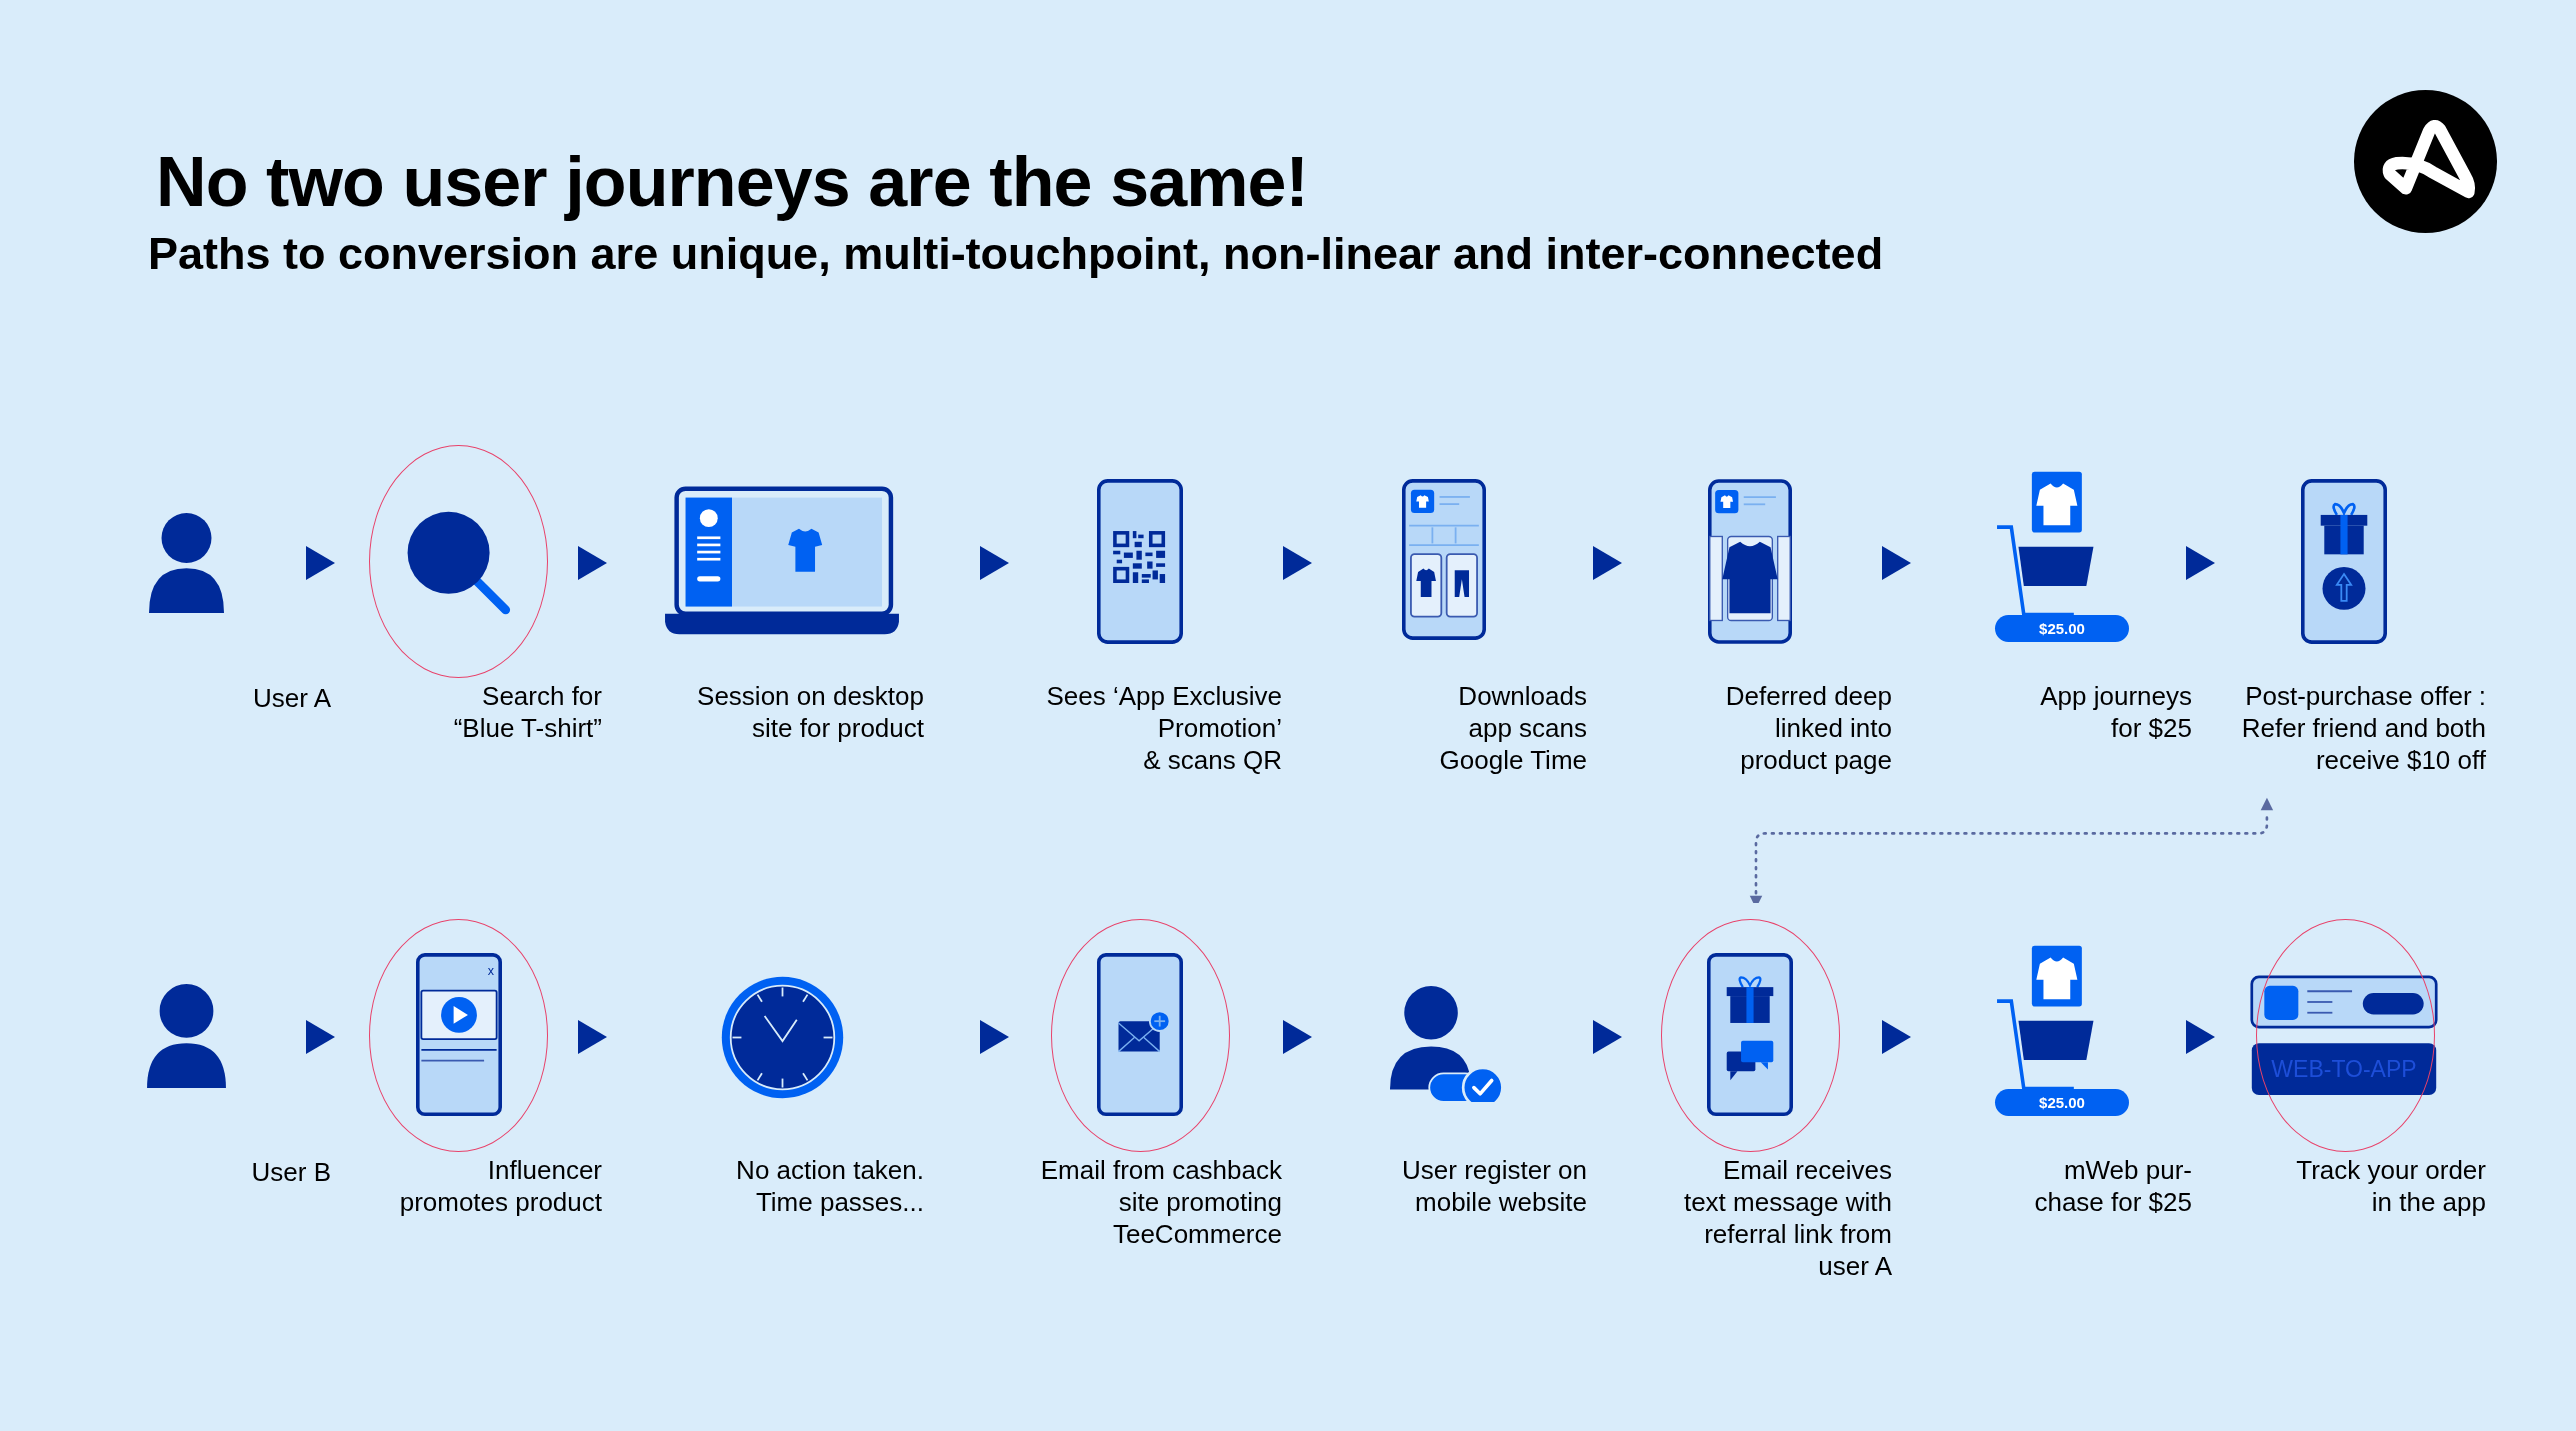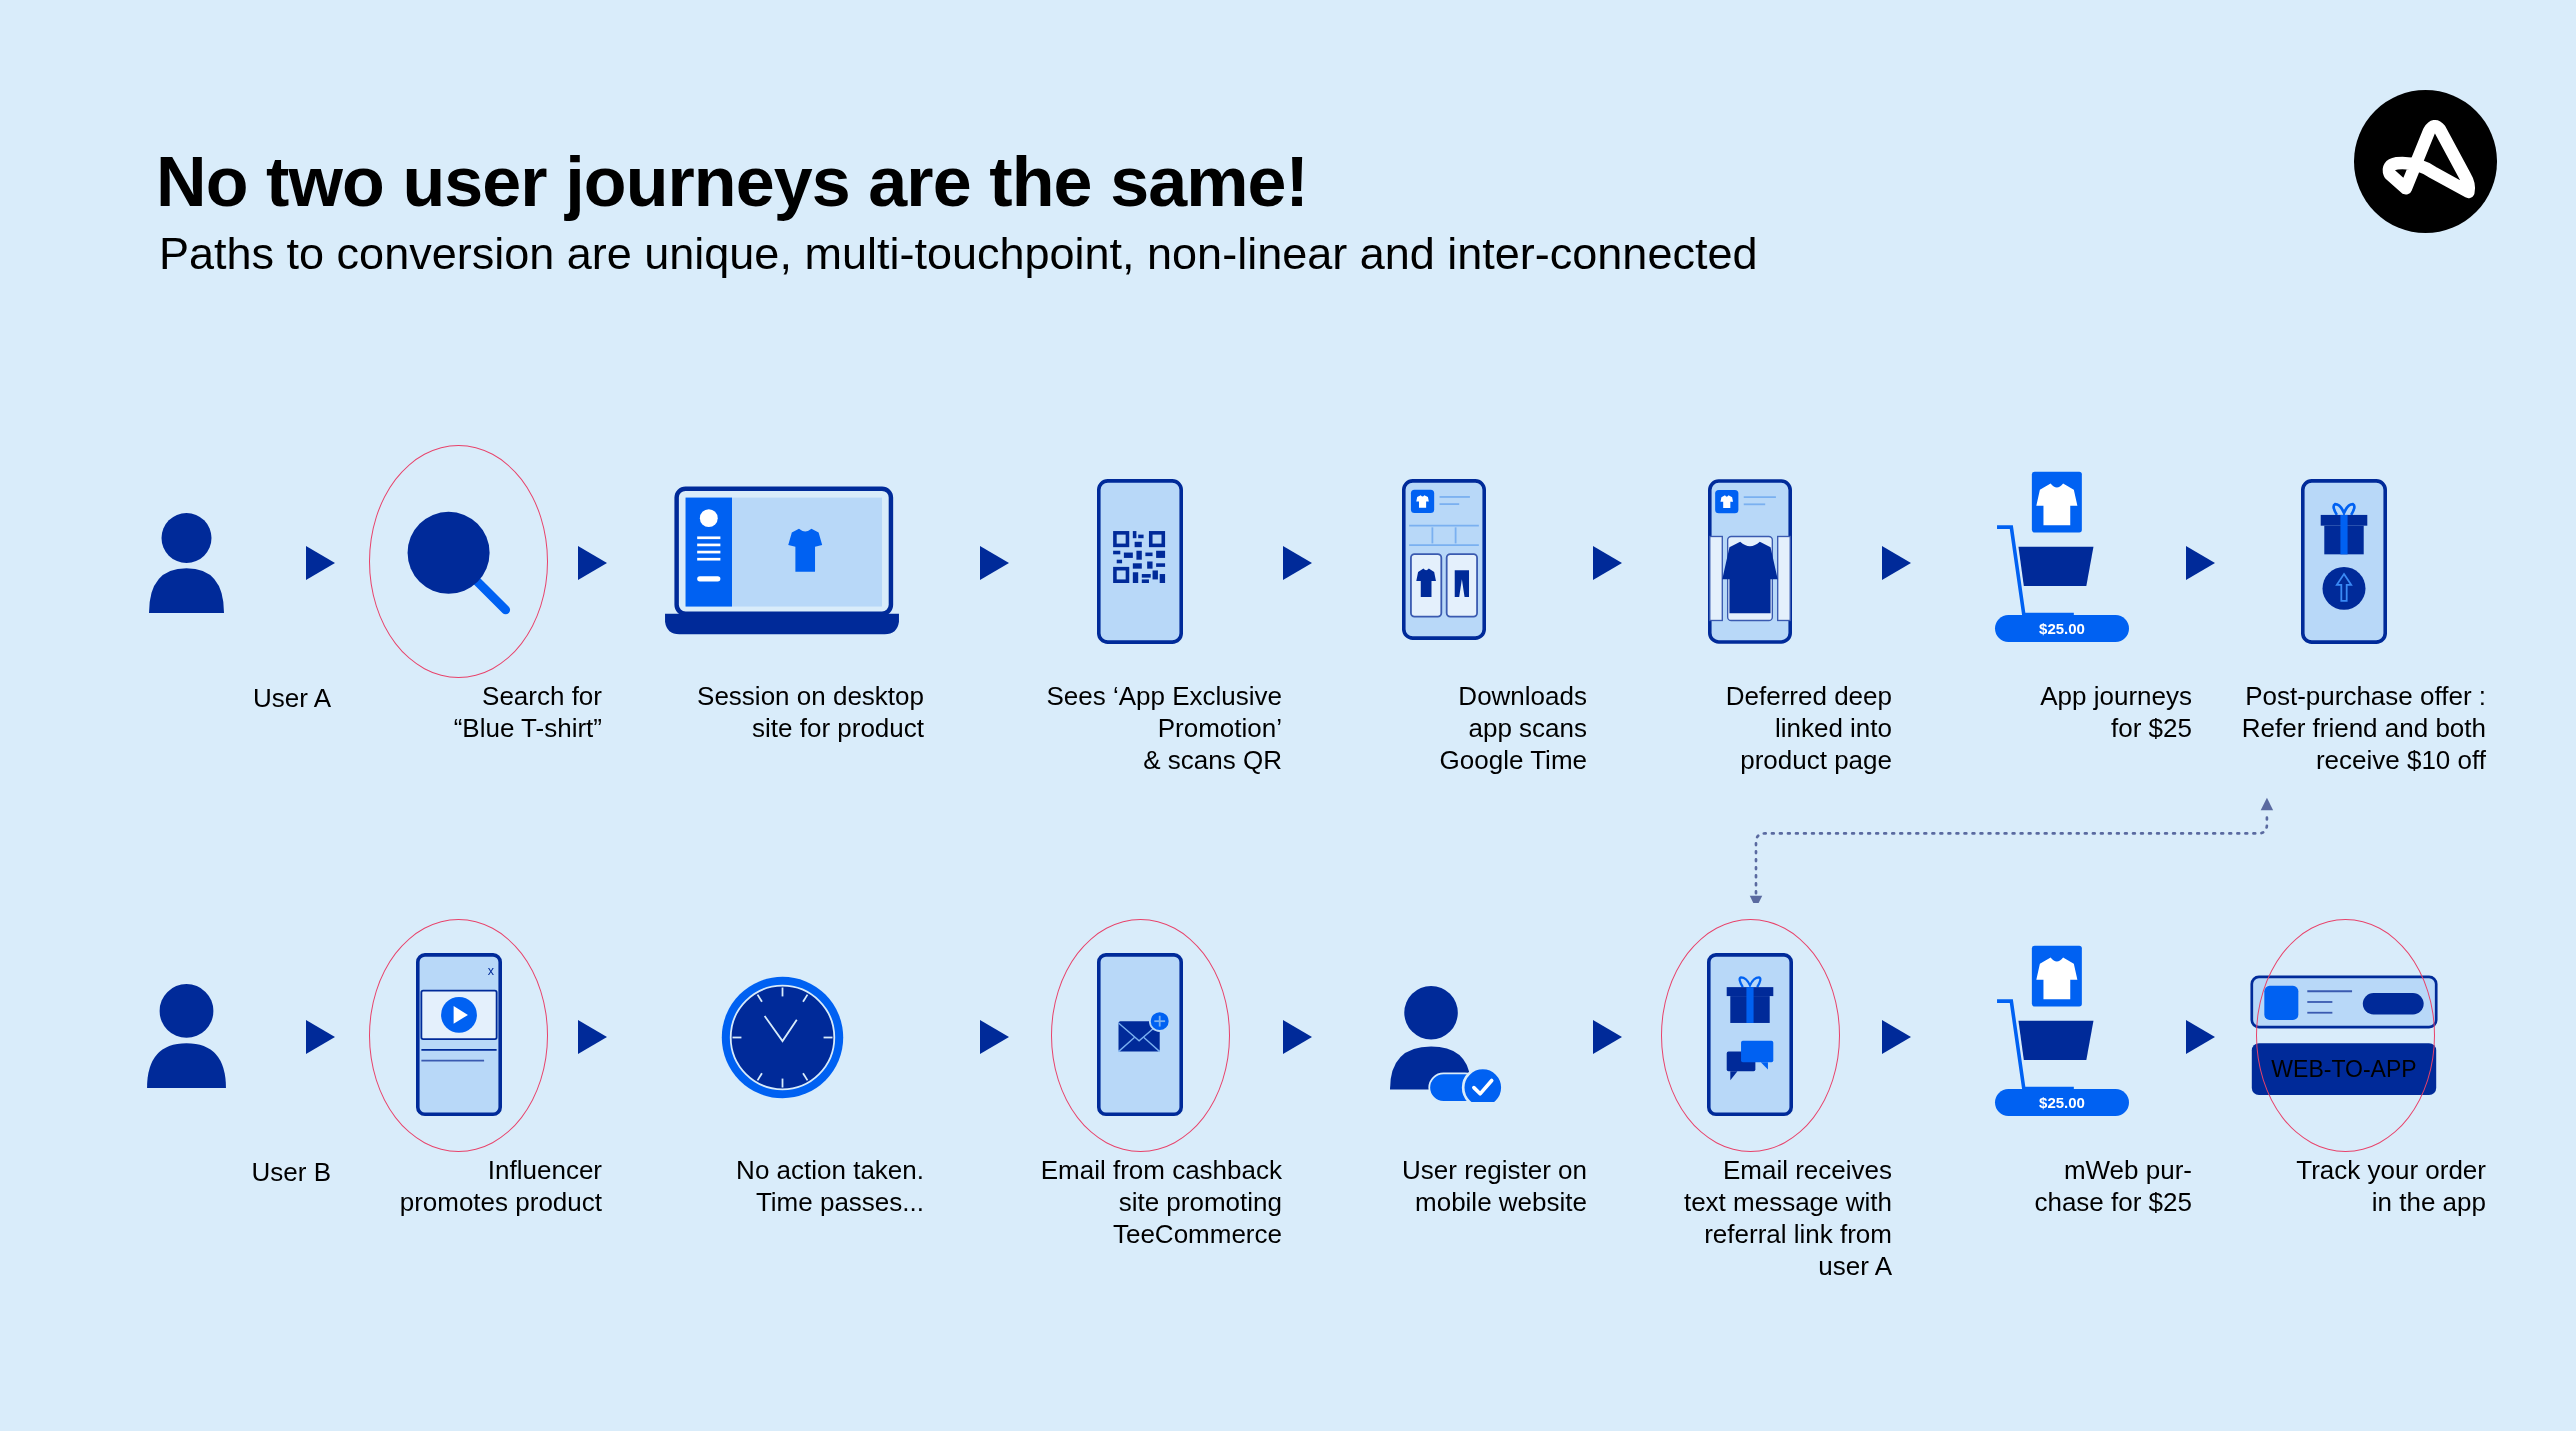--- a/index.html
+++ b/index.html
@@ -1,21 +1,21 @@
 <!DOCTYPE html>
 <html style="font-size:14.3px"><head>
 <meta charset="utf-8">
 <style>
   html, body { margin: 0; padding: 0; }
   body {
     width: 2576px; height: 1431px; background: #d9ecfa; position: relative; overflow: hidden;
     font-family: "Liberation Sans", "DejaVu Sans", sans-serif; color: #000;
   }
   .title { position: absolute; left: 148px; top: 134px; font-size: 70px; font-weight: bold; letter-spacing: -0.9px; margin: 8px; }
-  .subtitle { position: absolute; left: 159px; top: 228px; font-size: 45px; font-weight: normal; margin: 0; }
+  .subtitle { position: absolute; left: 148px; top: 228px; font-size: 45px; font-weight: bold; margin: 0; }
   .logo { position: absolute; left: 2354px; top: 90px; width: 143px; height: 143px; }
   .icon-box { position: absolute; }
   .label { position: absolute; width: 286px; text-align: right; font-size: 26px; line-height: 32px; }
   .arrow { position: absolute; width: 0; height: 0; border-top: 17px solid transparent; border-bottom: 17px solid transparent; border-left: 29px solid #002a99; }
   .ring { position: absolute; border: 1.8px solid #e8426a; border-radius: 50%; }
 </style>
 </head>
 <body>
 
 <h1 class="title">No two user journeys are the same!</h1>
@@ -308,21 +308,21 @@
 
 <svg class="icon-box" style="left:2250px;top:975px" width="188" height="122" viewBox="0 0 210 136">
   <rect x="2" y="2" width="206" height="56" rx="8" fill="#b8d8f8" stroke="#002a99" stroke-width="3"></rect>
   <rect x="16" y="12" width="38" height="38" rx="6" fill="#0061f2"></rect>
   <line x1="64" y1="18" x2="114" y2="18" stroke="#3a5ab0" stroke-width="2"></line>
   <line x1="64" y1="30" x2="92" y2="30" stroke="#3a5ab0" stroke-width="2"></line>
   <line x1="64" y1="42" x2="92" y2="42" stroke="#3a5ab0" stroke-width="2"></line>
   <rect x="126" y="20" width="68" height="24" rx="12" fill="#002a99"></rect>
   <rect x="2" y="76" width="206" height="58" rx="8" fill="#002a99"></rect>
 </svg>
-<div style="position:absolute;left:2252px;top:1043px;width:184px;height:52px;line-height:52px;text-align:center;color:#000000;font-size:23px">
+<div style="position:absolute;left:2252px;top:1043px;width:184px;height:52px;line-height:52px;text-align:center;color:#1d4ed8;font-size:23px">
   <span>WEB-TO-APP</span>
 </div>
 <div class="ring" style="left:2256px;top:919px;width:177px;height:231px"></div>
 <div class="label" style="left:2200px;top:1154px">
   <div>Track your order</div>
   <div>in the app</div>
 </div>
 
 
 </body></html>

